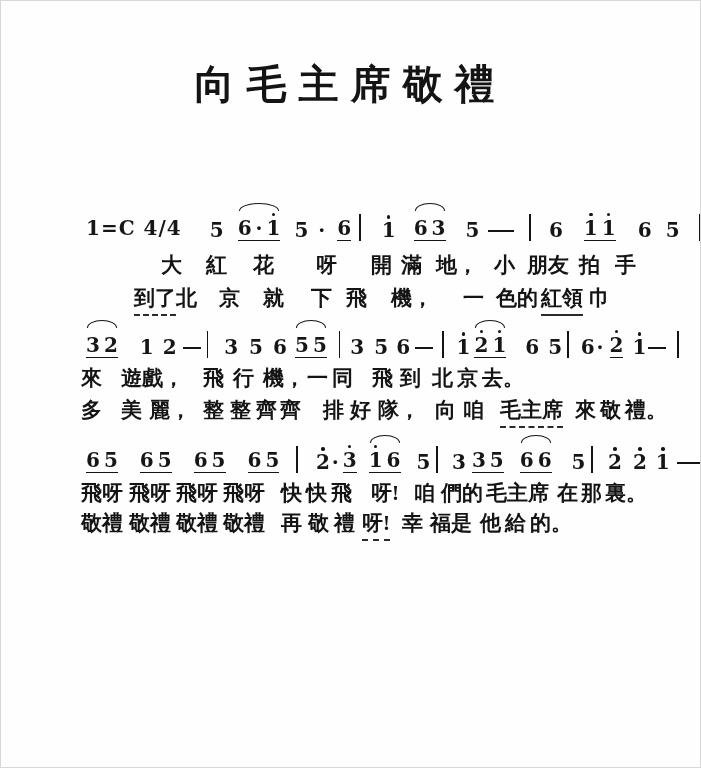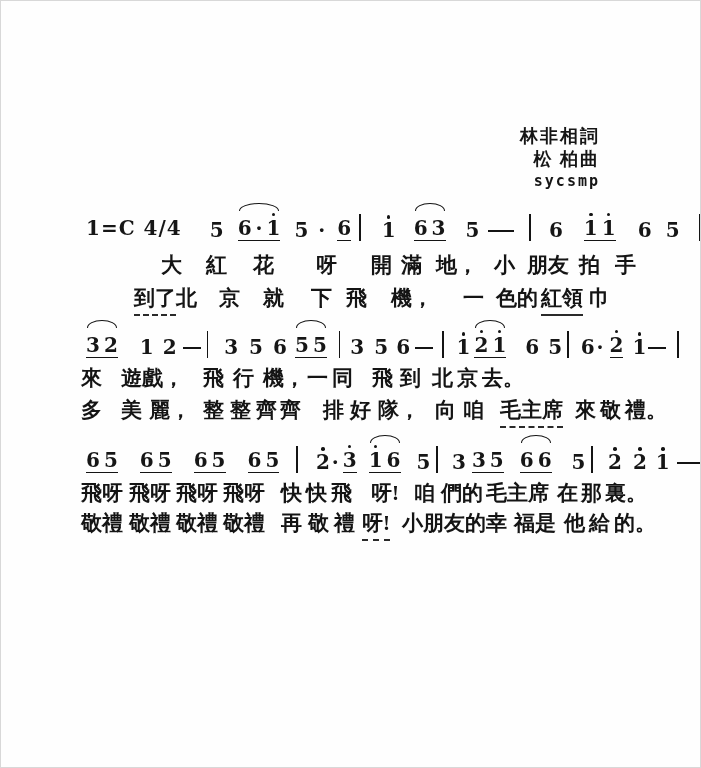--- a/index.html
+++ b/index.html
@@ -71,26 +71,22 @@
     white-space:nowrap;color:#141414;
   }
   .seg{display:inline-block;}
   .seg.u-dashed{border-bottom:2px dashed #2a2a2a;padding-bottom:2px;}
   .seg.u-solid{border-bottom:2px solid #2a2a2a;padding-bottom:2px;}
 </style>
 </head>
 <body>
 
 <div id="page">
+  <div class="title">向毛主席敬禮</div>
 
-  <div class="credits">
-    <div class="credit-line">林非相詞</div>
-    <div class="credit-line">松 柏曲</div>
-    <div class="watermark">sycsmp</div>
-  </div>
 
   <div>
       <div class="mline" style="top: 202px; left: 85px;">
         <span class="meta" style="margin-right: 28px;">1=C 4/4</span>
         <span class="note" style="margin-right: 14px;">
           <span class="dotslot"></span>
           <span class="digit">5</span>
         </span>
         <span class="group" style="margin-right: 14px;">
           <span class="slur"></span>
@@ -486,21 +482,20 @@
       </div>
       <div class="lrow" style="top: 508px; left: 80px;">
         <span class="seg" style="margin-right: 6px;">敬禮</span>
         <span class="seg" style="margin-right: 5px;">敬禮</span>
         <span class="seg" style="margin-right: 5px;">敬禮</span>
         <span class="seg" style="margin-right: 16px;">敬禮</span>
         <span class="seg" style="margin-right: 6px;">再</span>
         <span class="seg" style="margin-right: 5px;">敬</span>
         <span class="seg" style="margin-right: 7px;">禮</span>
         <span class="seg u-dashed" style="margin-right: 12px;">呀!</span>
-        <span class="seg">小朋友的</span>
         <span class="seg" style="margin-right: 7px;">幸</span>
         <span class="seg" style="margin-right: 8px;">福是</span>
         <span class="seg" style="margin-right: 4px;">他</span>
         <span class="seg" style="margin-right: 4px;">給</span>
         <span class="seg">的。</span>
       </div>
     </div>
 </div>
 
 </body></html>

